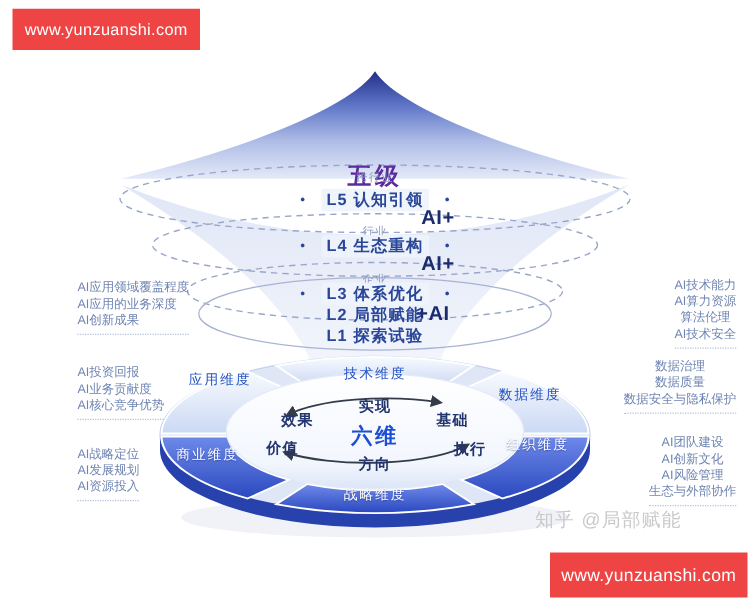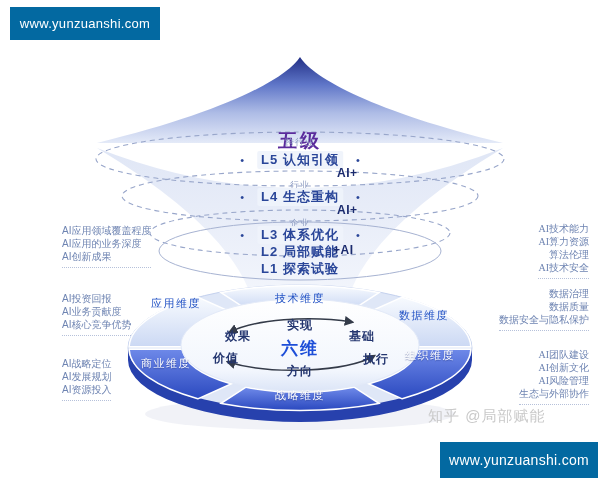--- a/index.html
+++ b/index.html
@@ -2,44 +2,44 @@
 <html><head>
 <meta charset="utf-8">
 <style>
   html,body{margin:0;padding:0;background:#fff;}
   .stage{position:relative;width:600px;height:480px;background:#ffffff;overflow:hidden;
          font-family:"Liberation Sans","DejaVu Sans",sans-serif;}
   .abs{position:absolute;}
   .cx{left:50%;transform:translateX(-50%);white-space:nowrap;}
   svg{position:absolute;left:0;top:0;}
 
-  .wm{position:absolute;background:#0369a1;color:#ffffff;display:flex;align-items:center;
+  .wm{position:absolute;background:#ef4444;color:#ffffff;display:flex;align-items:center;
       justify-content:center;font-size:13px;font-weight:500;letter-spacing:.3px;}
   .wm-top{left:10px;top:7px;width:150px;height:33px;}
   .wm-bottom{right:2px;bottom:2px;width:158px;height:36px;font-size:14px;}
   .credit{position:absolute;left:428px;top:407px;color:#c9c9c9;font-size:15px;letter-spacing:1px;}
 
   .p-title{top:100px;font-size:19px;font-weight:bold;color:#5a2b9c;letter-spacing:3px;margin-top:28px;}
   .tier{font-size:9px;color:#8d9cc2;letter-spacing:1px;}
   .lvl{display:inline-flex;align-items:center;gap:13px;}
   .lvl .dot{color:#2a4699;font-size:11px;line-height:1;}
   .lvl .lbl{font-size:13px;font-weight:bold;color:#2a4699;letter-spacing:1px;
             background:rgba(239,243,251,.92);padding:0 4px;border-radius:2px;}
   .lvl.nodots .lbl{background:transparent;}
-  .ai-tag{font-size:12px;font-weight:bold;color:#1b2b6e;letter-spacing:.5px;}
+  .ai-tag{font-size:16px;font-weight:bold;color:#1b2b6e;letter-spacing:.5px;}
 
   .dim{font-size:11px;font-weight:normal;color:#2353c5;letter-spacing:1.5px;white-space:nowrap;}
   .dim.on-blue{color:#ffffff;text-shadow:0 1px 1px rgba(20,35,110,.45);}
   .w-title{font-size:17px;font-weight:bold;color:#1d4ed8;letter-spacing:2px;text-align:right;}
   .cyc{font-size:12px;font-weight:bold;color:#23356f;letter-spacing:1px;white-space:nowrap;}
 
   .ann{position:absolute;font-size:10px;line-height:13px;color:#6e84b2;
        border-bottom:1px dotted #b6c1da;padding-bottom:4px;display:inline-block;}
   .ann span{display:block;white-space:nowrap;}
-  .ann.right{text-align:right;font-family:Liberation Serif, serif;}
+  .ann.right{text-align:center;}
 </style>
 </head>
 <body>
 
 <div class="stage">
 
   <svg width="600" height="480" viewBox="0 0 600 480" aria-hidden="true">
     <defs>
       <linearGradient id="coneGrad" x1="0" y1="0" x2="0" y2="1">
         <stop offset="0%" stop-color="#222f86"></stop>

